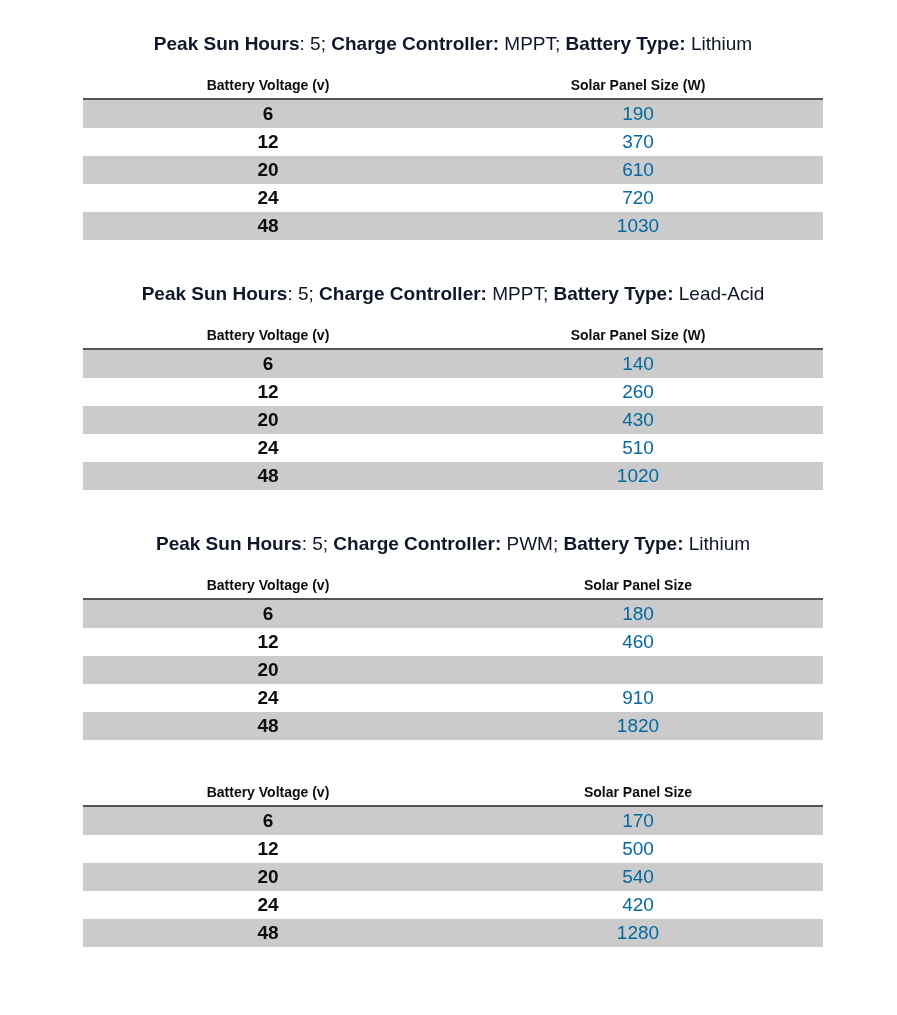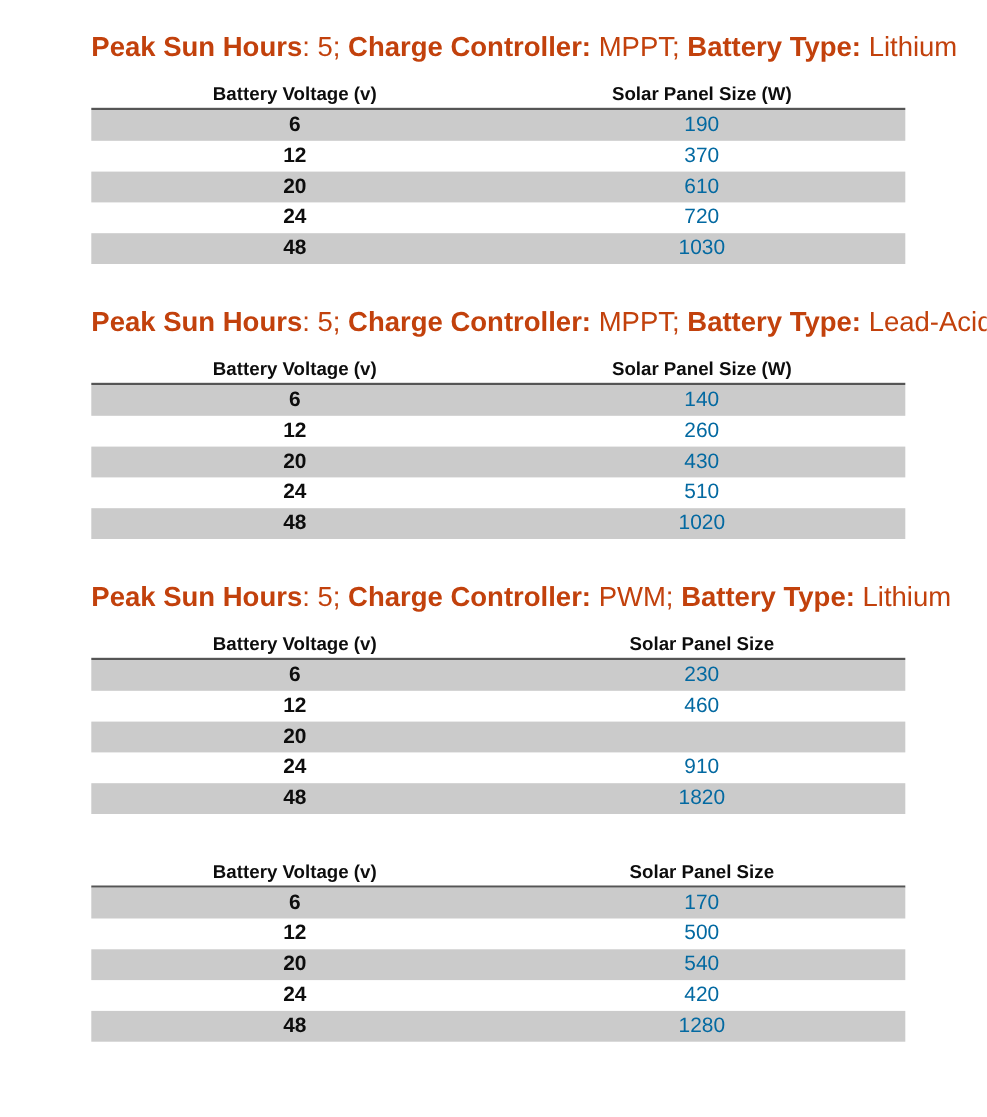--- a/index.html
+++ b/index.html
@@ -17,33 +17,33 @@
   .container {
     width: 740px;
     margin: 0 0 0 83px;
     padding-top: 30px;
   }
   .table-block {
     margin-bottom: 40px;
   }
   .block-title {
     text-align: center;
-    font-size: 25px;
+    font-size: 19px;
     line-height: 27px;
     margin-bottom: 16px;
-    color: #c2410c;
+    color: #0f172a;
     white-space: nowrap;
   }
   .block-title .bold {
     font-weight: bold;
   }
   .grid-header {
     display: flex;
     font-weight: bold;
-    font-size: 17px;
+    font-size: 14px;
     line-height: 25px;
     border-bottom: 2px solid #555555;
     color: #0d0d0d;
   }
   .grid-header .col {
     width: 50%;
     text-align: center;
   }
   .rows .row {
     display: flex;
@@ -133,21 +133,21 @@
 
   <div class="table-block">
     <div class="block-title"><span class="bold">Peak Sun Hours</span><span>: 5; </span><span class="bold">Charge Controller:</span><span> PWM; </span><span class="bold">Battery Type:</span><span> Lithium</span></div>
     <div class="grid-header">
       <div class="col">Battery Voltage (v)</div>
       <div class="col">Solar Panel Size</div>
     </div>
     <div class="rows">
         <div class="row striped">
           <div class="cell voltage">6</div>
-          <div class="cell size">230</div>
+          <div class="cell size">180</div>
         </div>
         <div class="row">
           <div class="cell voltage">12</div>
           <div class="cell size">460</div>
         </div>
         <div class="row striped">
           <div class="cell voltage">20</div>
         </div>
         <div class="row">
           <div class="cell voltage">24</div>

